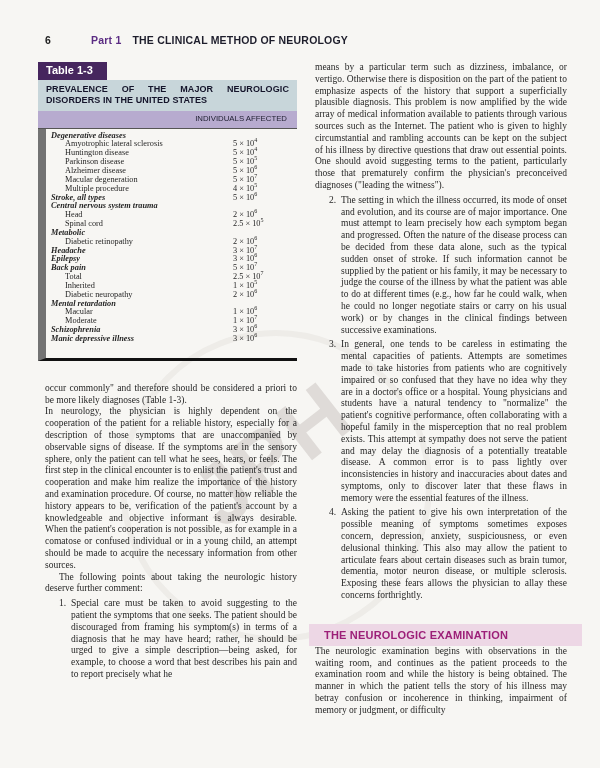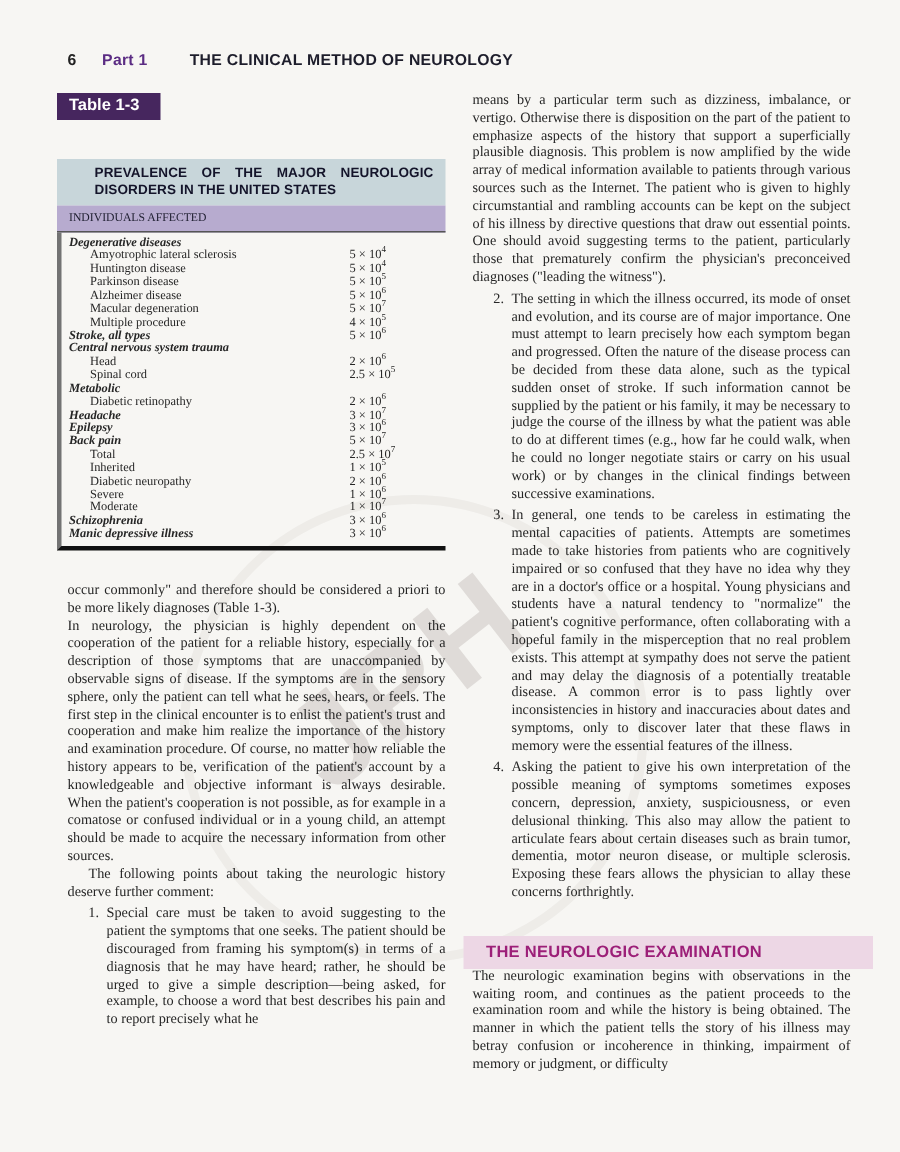--- a/index.html
+++ b/index.html
@@ -13,51 +13,51 @@
   .page{position:relative;width:600px;height:768px;}
 
   
   .runhead{
     position:absolute;top:34px;left:45px;right:30px;
     font-family:"Liberation Sans", sans-serif;
     font-size:10.5px;font-weight:bold;letter-spacing:.2px;
     display:flex;align-items:baseline;
   }
   .runhead .pgnum{color:#222;}
-  .runhead .part{color:var(--purple,#5b2c83);margin-left:17px;}
-  .runhead .ptitle{color:#1d1d2b;margin-left:28px;text-align:center;}
+  .runhead .part{color:var(--purple,#5b2c83);margin-left:40px;}
+  .runhead .ptitle{color:#1d1d2b;margin-left:11px;text-align:center;}
 
   
   .cols{
     position:absolute;top:62px;left:45px;width:522px;
     display:flex;gap:18px;
   }
   .col{width:252px;font-size:9.5px;line-height:11.8px;text-align:justify;}
 
   
   .tablebox{margin-left:-7px;width:259px;margin-bottom:22px;}
   .t-tab{
     display:inline-block;background:var(--tabbg,#46265e);color:#fff;
     font-family:"Liberation Sans", sans-serif;font-size:11px;font-weight:bold;
     padding:3px 14px 3px 8px;
   }
   .t-title{
     background:var(--titlebg,#c8d6da);color:#14142a;
     font-family:"Liberation Sans", sans-serif;font-size:9px;font-weight:bold;
-    padding:4px 8px 4px 25px;line-height:11.5px;letter-spacing:.1px;margin-top:26px;
+    padding:4px 8px 4px 8px;line-height:11.5px;letter-spacing:.1px;
   }
   .t-colhead{
     background:var(--lavbg,#b7abcf);color:#1e1e30;
-    font-family:Liberation Serif, serif;font-size:7.8px;
-    padding:2.5px 10px 2.5px 8px;
+    font-family:Liberation Sans, sans-serif;font-size:7.8px;
+    text-align:right;padding:2.5px 10px 2.5px 8px;
     border-bottom:1px solid #555;
   }
   .t-body{
-    border-left:3px solid #737373;border-bottom:3px solid #111;
-    padding:3px 6px 3px 5px;background:transparent;
+    border-left:8px solid #737373;border-bottom:3px solid #111;
+    padding:3px 6px 14px 5px;background:transparent;
   }
   .t-row{display:flex;font-size:8.3px;line-height:8.85px;}
   .t-row .t-label{flex:1;}
   .t-row .t-value{width:58px;text-align:left;white-space:nowrap;}
   .t-row sup{font-size:6px;line-height:0;}
   .t-row.cat .t-label, .t-row.catval .t-label{font-weight:bold;font-style:italic;}
   .t-row.item .t-label{padding-left:14px;}
 
   
   .secbar{
@@ -179,22 +179,25 @@
               <span class="t-value">2.5 × 10<sup>7</sup></span>
             </div>
             <div class="t-row item">
               <span class="t-label">Inherited</span>
               <span class="t-value">1 × 10<sup>5</sup></span>
             </div>
             <div class="t-row item">
               <span class="t-label">Diabetic neuropathy</span>
               <span class="t-value">2 × 10<sup>6</sup></span>
             </div>
-            <div class="t-row item">
-              <span class="t-label">Severe</span>
+            <div class="t-row cat">
+              <span class="t-label">Mental retardation</span>
+            </div>
+            <div class="t-row item">
+              <span class="t-label">Macular</span>
               <span class="t-value">1 × 10<sup>6</sup></span>
             </div>
             <div class="t-row item">
               <span class="t-label">Moderate</span>
               <span class="t-value">1 × 10<sup>7</sup></span>
             </div>
             <div class="t-row catval">
               <span class="t-label">Schizophrenia</span>
               <span class="t-value">3 × 10<sup>6</sup></span>
             </div>

